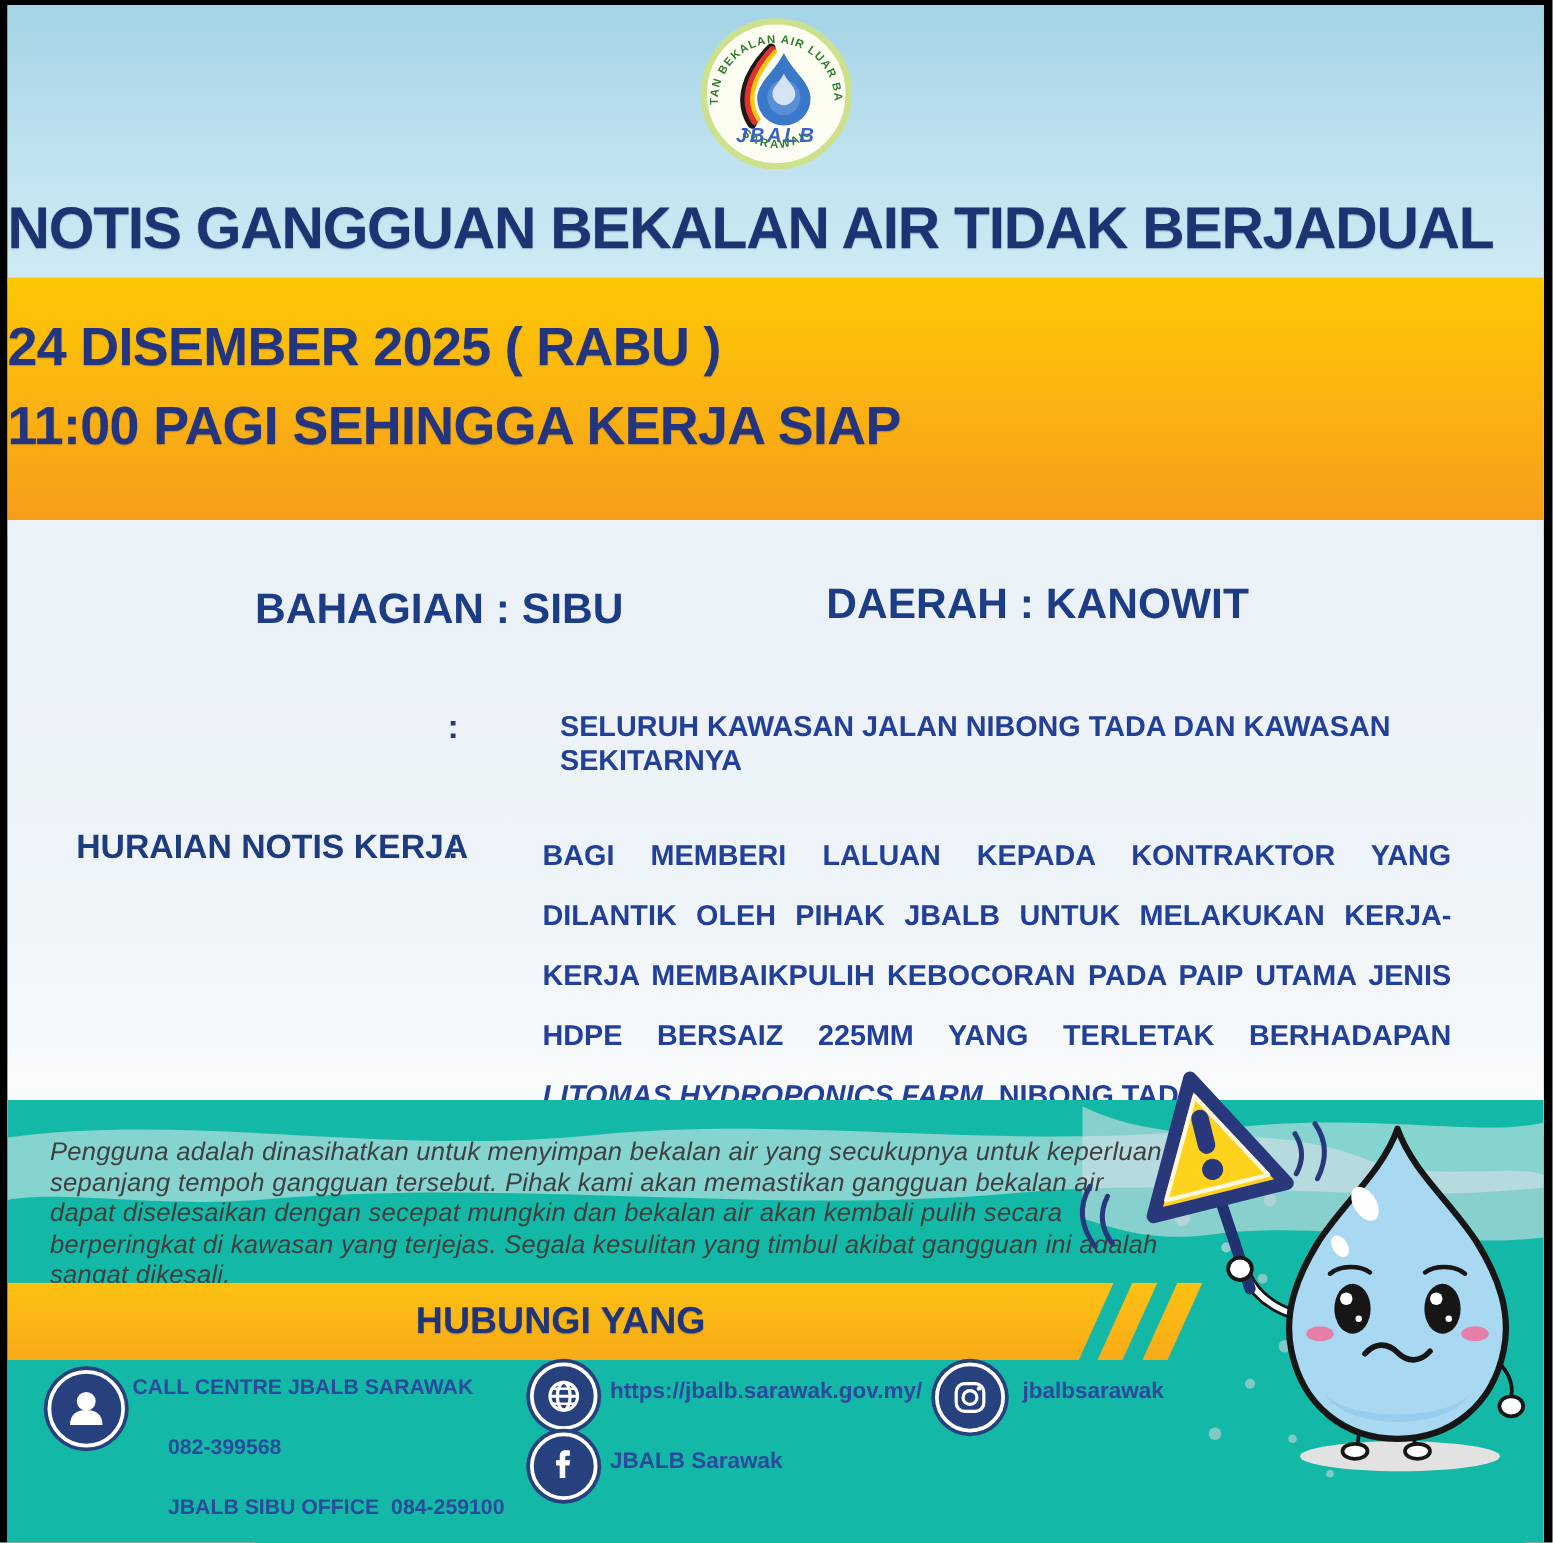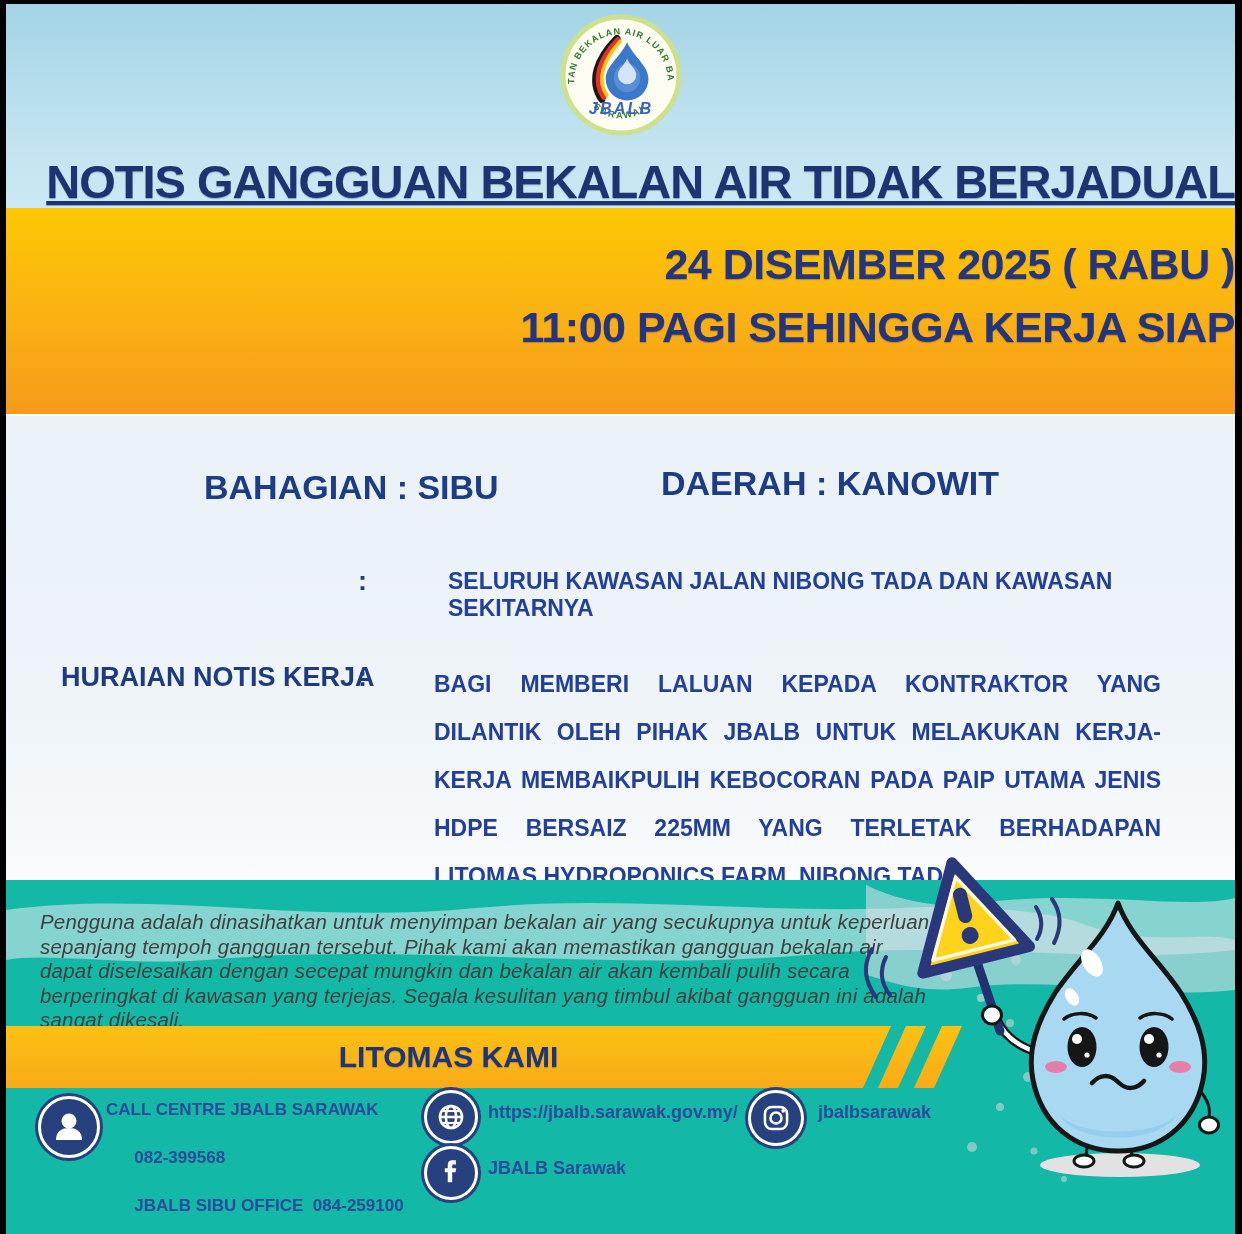--- a/index.html
+++ b/index.html
@@ -16,32 +16,31 @@
     background:#fff;overflow:hidden;
   }
   
   .header{
     position:absolute;left:0;top:0;width:100%;height:222px;
     background:linear-gradient(180deg,#a3d4e6 0%,#bfe2ef 55%,#cfeaf5 100%);
   }
   .logo-wrap{position:absolute;left:50%;top:10px;transform:translateX(-50%);width:122px;height:122px;}
   .notice-title{
     position:absolute;left:0;top:150px;width:100%;
-    text-align:right;
+    text-align:left;
     font-size:47px;font-weight:bold;letter-spacing:-1px;
     color:#1c3472;
     text-shadow:0 1px 1px rgba(20,40,90,.35);
     white-space:nowrap;
-    text-decoration:underline;
   }
   
   .schedule{
-    position:absolute;left:0;top:204px;width:100%;height:206px;
+    position:absolute;left:0;top:218px;width:100%;height:206px;
     background:linear-gradient(180deg,#fdc704 0%,#fbb511 45%,#f69a1c 100%);
-    text-align:right;
+    text-align:left;
   }
   .schedule .line{
     font-size:43px;font-weight:bold;color:#23357e;
     text-shadow:0 1px 1px rgba(30,40,90,.3);
     letter-spacing:-0.5px;
   }
   .schedule .line1{margin-top:32px;}
   .schedule .line2{margin-top:14px;}
   
   .bodysec{
@@ -56,21 +55,21 @@
   .dvalue{position:absolute;font-size:23px;font-weight:bold;color:#22409a;}
   .kawasan-label{left:55px;top:150px;}
   .kawasan-colon{left:352px;top:150px;}
   .kawasan-value{left:442px;top:152px;width:740px;}
   .huraian-label{left:55px;top:246px;}
   .huraian-colon{left:352px;top:246px;}
   .huraian-value{
     left:428px;top:244px;width:727px;
     text-align:justify;line-height:48px;
   }
-  .huraian-value .it{margin-top:40px;}
+  .huraian-value .it{font-style:italic;margin-top:40px;}
   
   .footer{
     position:absolute;left:0;top:876px;width:100%;height:354px;
     background:#14b8a6;
   }
   .water-deco{position:absolute;left:0;top:0;width:100%;height:140px;pointer-events:none;}
   .advisory{
     position:absolute;left:34px;top:30px;width:890px;
     font-size:20.5px;font-style:italic;color:#3f3f3f;
     line-height:24.5px;letter-spacing:.2px;
@@ -167,21 +166,21 @@
       <path d="M0,30 C150,10 300,45 470,28 C640,12 800,42 980,22 C1090,10 1180,30 1229,18 L1229,70 C1100,85 950,60 800,75 C600,92 400,62 200,80 C120,86 40,72 0,80 Z" fill="#e4ebf1" opacity="0.55"></path>
       <path d="M860,5 C930,40 1010,18 1080,45 C1140,68 1200,50 1229,60 L1229,110 C1150,120 1050,95 960,108 C910,114 880,100 860,95 Z" fill="#d6e0e9" opacity="0.6"></path>
       <circle cx="940" cy="95" r="6" fill="#c9d5de" opacity="0.7"></circle>
       <circle cx="975" cy="118" r="4" fill="#c9d5de" opacity="0.7"></circle>
       <circle cx="1010" cy="80" r="5" fill="#c9d5de" opacity="0.6"></circle>
     </svg>
 
     <div class="advisory">Pengguna adalah dinasihatkan untuk menyimpan bekalan air yang secukupnya untuk keperluan sepanjang tempoh gangguan tersebut. Pihak kami akan memastikan gangguan bekalan air dapat diselesaikan dengan secepat mungkin dan bekalan air akan kembali pulih secara berperingkat di kawasan yang terjejas. Segala kesulitan yang timbul akibat gangguan ini adalah sangat dikesali.</div>
 
     <div class="contact-banner">
-      <span class="txt">LITOMAS KAMI</span>
+      <span class="txt">HUBUNGI YANG</span>
     </div>
     <div class="stripe stripe1"></div>
     <div class="stripe stripe2"></div>
 
     <div class="cicon person-icon">
       <svg viewBox="0 0 40 40" width="40" height="40">
         <circle cx="20" cy="14" r="7.5" fill="#fff"></circle>
         <path d="M7,33 C7,24 13,21 20,21 C27,21 33,24 33,33 Z" fill="#fff"></path>
       </svg>
     </div>

